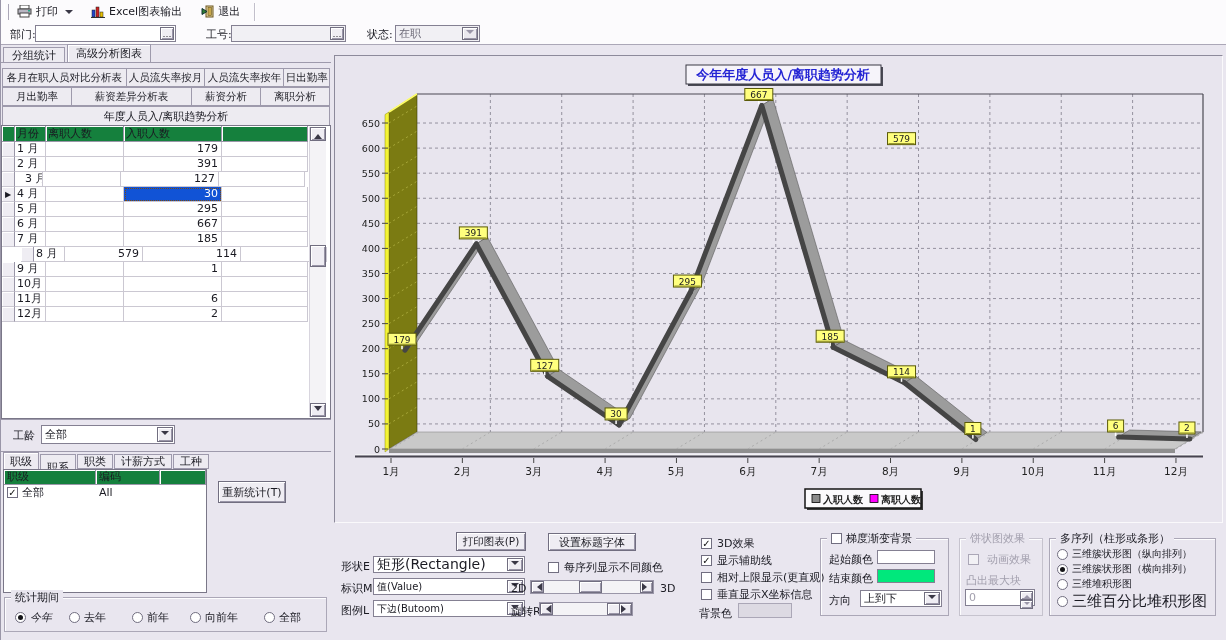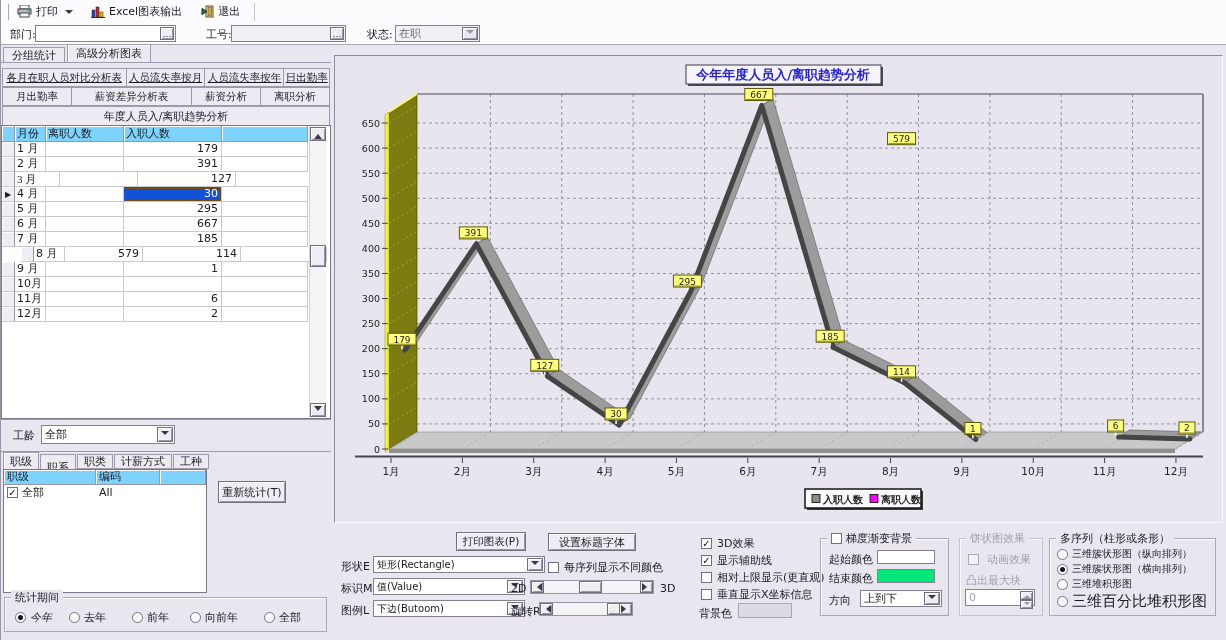--- a/index.html
+++ b/index.html
@@ -23,21 +23,21 @@
   .tri-dn{width:0;height:0;border:4px solid transparent;border-top:5px solid #3A3846;margin-top:2px;}
   .check{width:11px;height:11px;background:#fff;border:1px solid #716E80;box-sizing:border-box;display:inline-flex;align-items:center;justify-content:center;flex:none;}
   .check .mk{font-size:10px;font-weight:bold;line-height:9px;margin-top:-1px;color:#111;}
   .radio{width:11px;height:11px;border-radius:50%;background:#fff;border:1px solid #716E80;box-sizing:border-box;display:inline-flex;align-items:center;justify-content:center;flex:none;}
   .radio .dot{width:5px;height:5px;border-radius:50%;background:#141418;}
   .ctl-row{display:flex;align-items:center;gap:5px;}
   .groupbox{border:1px solid #ABA7B7;box-shadow:inset 1px 1px 0 #FDFDFE;position:absolute;box-sizing:border-box;}
   .gb-title{position:absolute;top:-8px;left:6px;background:#E9E6EF;padding:0 4px;white-space:nowrap;}
   .dis-txt{color:#A3A0AE;}
   .cell{box-sizing:border-box;border-right:1px solid #CBC8D2;border-bottom:1px solid #CBC8D2;overflow:hidden;white-space:nowrap;}
-  .hcell{background:#7dd3fc;border-right:1px solid #9A96A8;border-bottom:1px solid #9A96A8;box-shadow:inset 1px 1px 0 #fff;}
+  .hcell{background:#15803d;border-right:1px solid #9A96A8;border-bottom:1px solid #9A96A8;box-shadow:inset 1px 1px 0 #fff;}
   .selcol{background:#EFEDF3;border-right:1px solid #9A96A8;border-bottom:1px solid #CBC8D2;box-shadow:inset 1px 1px 0 #fff;}
   .num{text-align:right;padding-right:3px;}
   .selcell{background:#1153D6;color:#fff;outline:1px dotted #7A4A10;outline-offset:-2px;}
   .combo-btn{position:absolute;right:1px;top:1px;bottom:1px;width:16px;}
   text{font-family:"DejaVu Sans","Liberation Sans",sans-serif;}
 </style>
 </head>
 <body>
 
 <div id="root">
@@ -93,21 +93,21 @@
         </div>
     </div>
   </div>
 
   <div id="main-tabs" style="position: absolute; left: 2px; top: 44px; height: 35px; display: flex;">
       <div style="background: rgb(237, 235, 241); border: 1px solid rgb(158, 154, 172); padding: 0px 8px; display: flex; align-items: center; margin-right: 2px; height: 16px; margin-top: 3px; box-sizing: border-box; box-shadow: none;">分组统计</div>
       <div style="background: rgb(237, 235, 241); border-width: 1px; border-style: solid; border-color: rgb(158, 154, 172) rgb(158, 154, 172) rgb(237, 235, 241); border-image: initial; padding: 0px 8px; display: flex; align-items: center; margin-right: 2px; height: 19px; margin-top: 0px; box-sizing: border-box; box-shadow: rgb(255, 255, 255) 1px 1px 0px inset;">高级分析图表</div>
     </div>
   <div class="abs" style="left:0;top:62px;width:330px;height:1px;background:#9E9AAC;"></div>
 
-  <div id="subtabs1" class="abs" style="left:1px;top:68px;width:328px;height:19px;display:flex;text-decoration:underline;">
+  <div id="subtabs1" class="abs" style="left:1px;top:68px;width:328px;height:19px;display:flex;">
       <div class="tab" style="flex-grow: 11; border-left: 1px solid rgb(158, 154, 172); font-size: 10.5px;">各月在职人员对比分析表</div>
       <div class="tab" style="flex-grow: 7; border-left: none; font-size: 10.5px;">人员流失率按月</div>
       <div class="tab" style="flex-grow: 7; border-left: none; font-size: 10.5px;">人员流失率按年</div>
       <div class="tab" style="flex-grow: 4; border-left: none; font-size: 10.5px;">日出勤率</div>
     </div>
   <div id="subtabs2" class="abs" style="left:1px;top:87px;width:328px;height:19px;display:flex;">
       <div class="tab" style="flex-grow: 4; border-left: 1px solid rgb(158, 154, 172); font-size: 10.5px;">月出勤率</div>
       <div class="tab" style="flex-grow: 7; border-left: none; font-size: 10.5px;">薪资差异分析表</div>
       <div class="tab" style="flex-grow: 4; border-left: none; font-size: 10.5px;">薪资分析</div>
       <div class="tab" style="flex-grow: 4; border-left: none; font-size: 10.5px;">离职分析</div>
@@ -134,21 +134,21 @@
         </div>
         <div style="display: flex; height: 15px; line-height: 14px;">
           <div class="cell selcol" style="width: 13px; text-align: center;"></div>
           <div class="cell" style="width: 31px; padding-left: 2px;">2 月</div>
           <div class="cell num" style="width: 78px;"></div>
           <div class="cell num" style="width: 98px;">391</div>
           <div class="cell" style="width: 86px;"></div>
         </div>
         <div style="display: flex; height: 15px; line-height: 14px;">
           <div class="cell selcol" style="width: 13px; text-align: center;"></div>
-          <div class="cell" style="width: 45px; padding-left: 2px; font-family: Liberation Serif, serif;">3 月</div>
+          <div class="cell" style="width: 28px; padding-left: 10px;">3 月</div>
           <div class="cell num" style="width: 78px;"></div>
           <div class="cell num" style="width: 98px;">127</div>
           <div class="cell" style="width: 86px;"></div>
         </div>
         <div style="display: flex; height: 15px; line-height: 14px;">
           <div class="cell selcol" style="width: 13px; text-align: center;"><span style="font-size: 8px; line-height: 14px;">▶</span></div>
           <div class="cell" style="width: 31px; padding-left: 2px;">4 月</div>
           <div class="cell num" style="width: 78px;"></div>
           <div class="cell num selcell" style="width: 98px;">30</div>
           <div class="cell" style="width: 86px;"></div>
@@ -477,21 +477,21 @@
         <rect x="351" y="9" width="195" height="19" fill="#F6F4FA" stroke="#3A3A44" stroke-width="1"></rect>
         <text x="448" y="23" font-size="13" fill="#2424D4" text-anchor="middle" font-weight="bold">今年年度人员入/离职趋势分析</text>
       </svg>
   </div>
 
   <div class="btn abs" style="left:455px;top:532px;width:70px;height:19px;">
     <span style="font-size:10.5px;">打印图表(P)</span>
     </div>
 
   <span class="abs" style="left:340px;top:559px;">形状E</span>
-  <div class="abs input" style="left:372px;top:556px;width:172px;height:17px;font-size:10px;">
+  <div class="abs input" style="left:372px;top:556px;width:152px;height:17px;font-size:14px;">
     <span>矩形(Rectangle)</span>
     <div class="btn combo-btn">
         <span class="arr-d" style="margin-top:0;"></span>
       </div>
     </div>
 
   <span class="abs" style="left:340px;top:581px;">标识M</span>
   <div class="abs input" style="left:372px;top:578px;width:152px;height:17px;font-size:10px;">
     <span>值(Value)</span>
     <div class="btn combo-btn">

